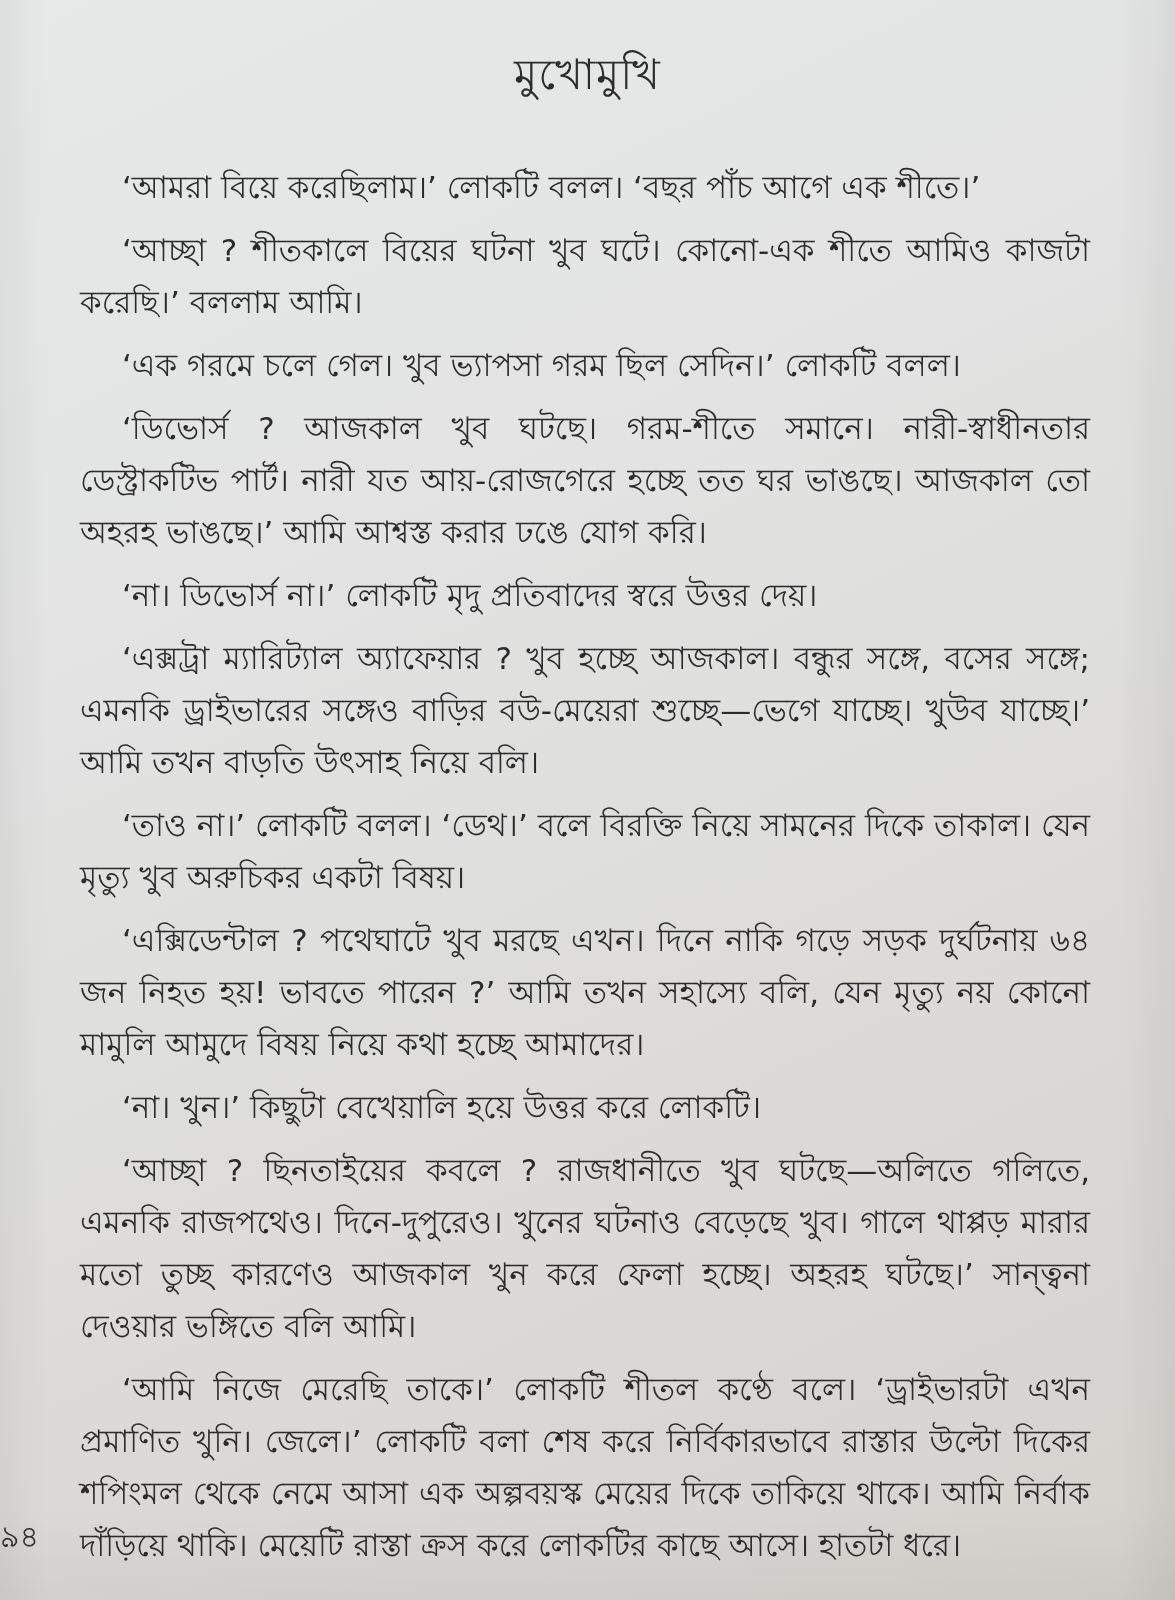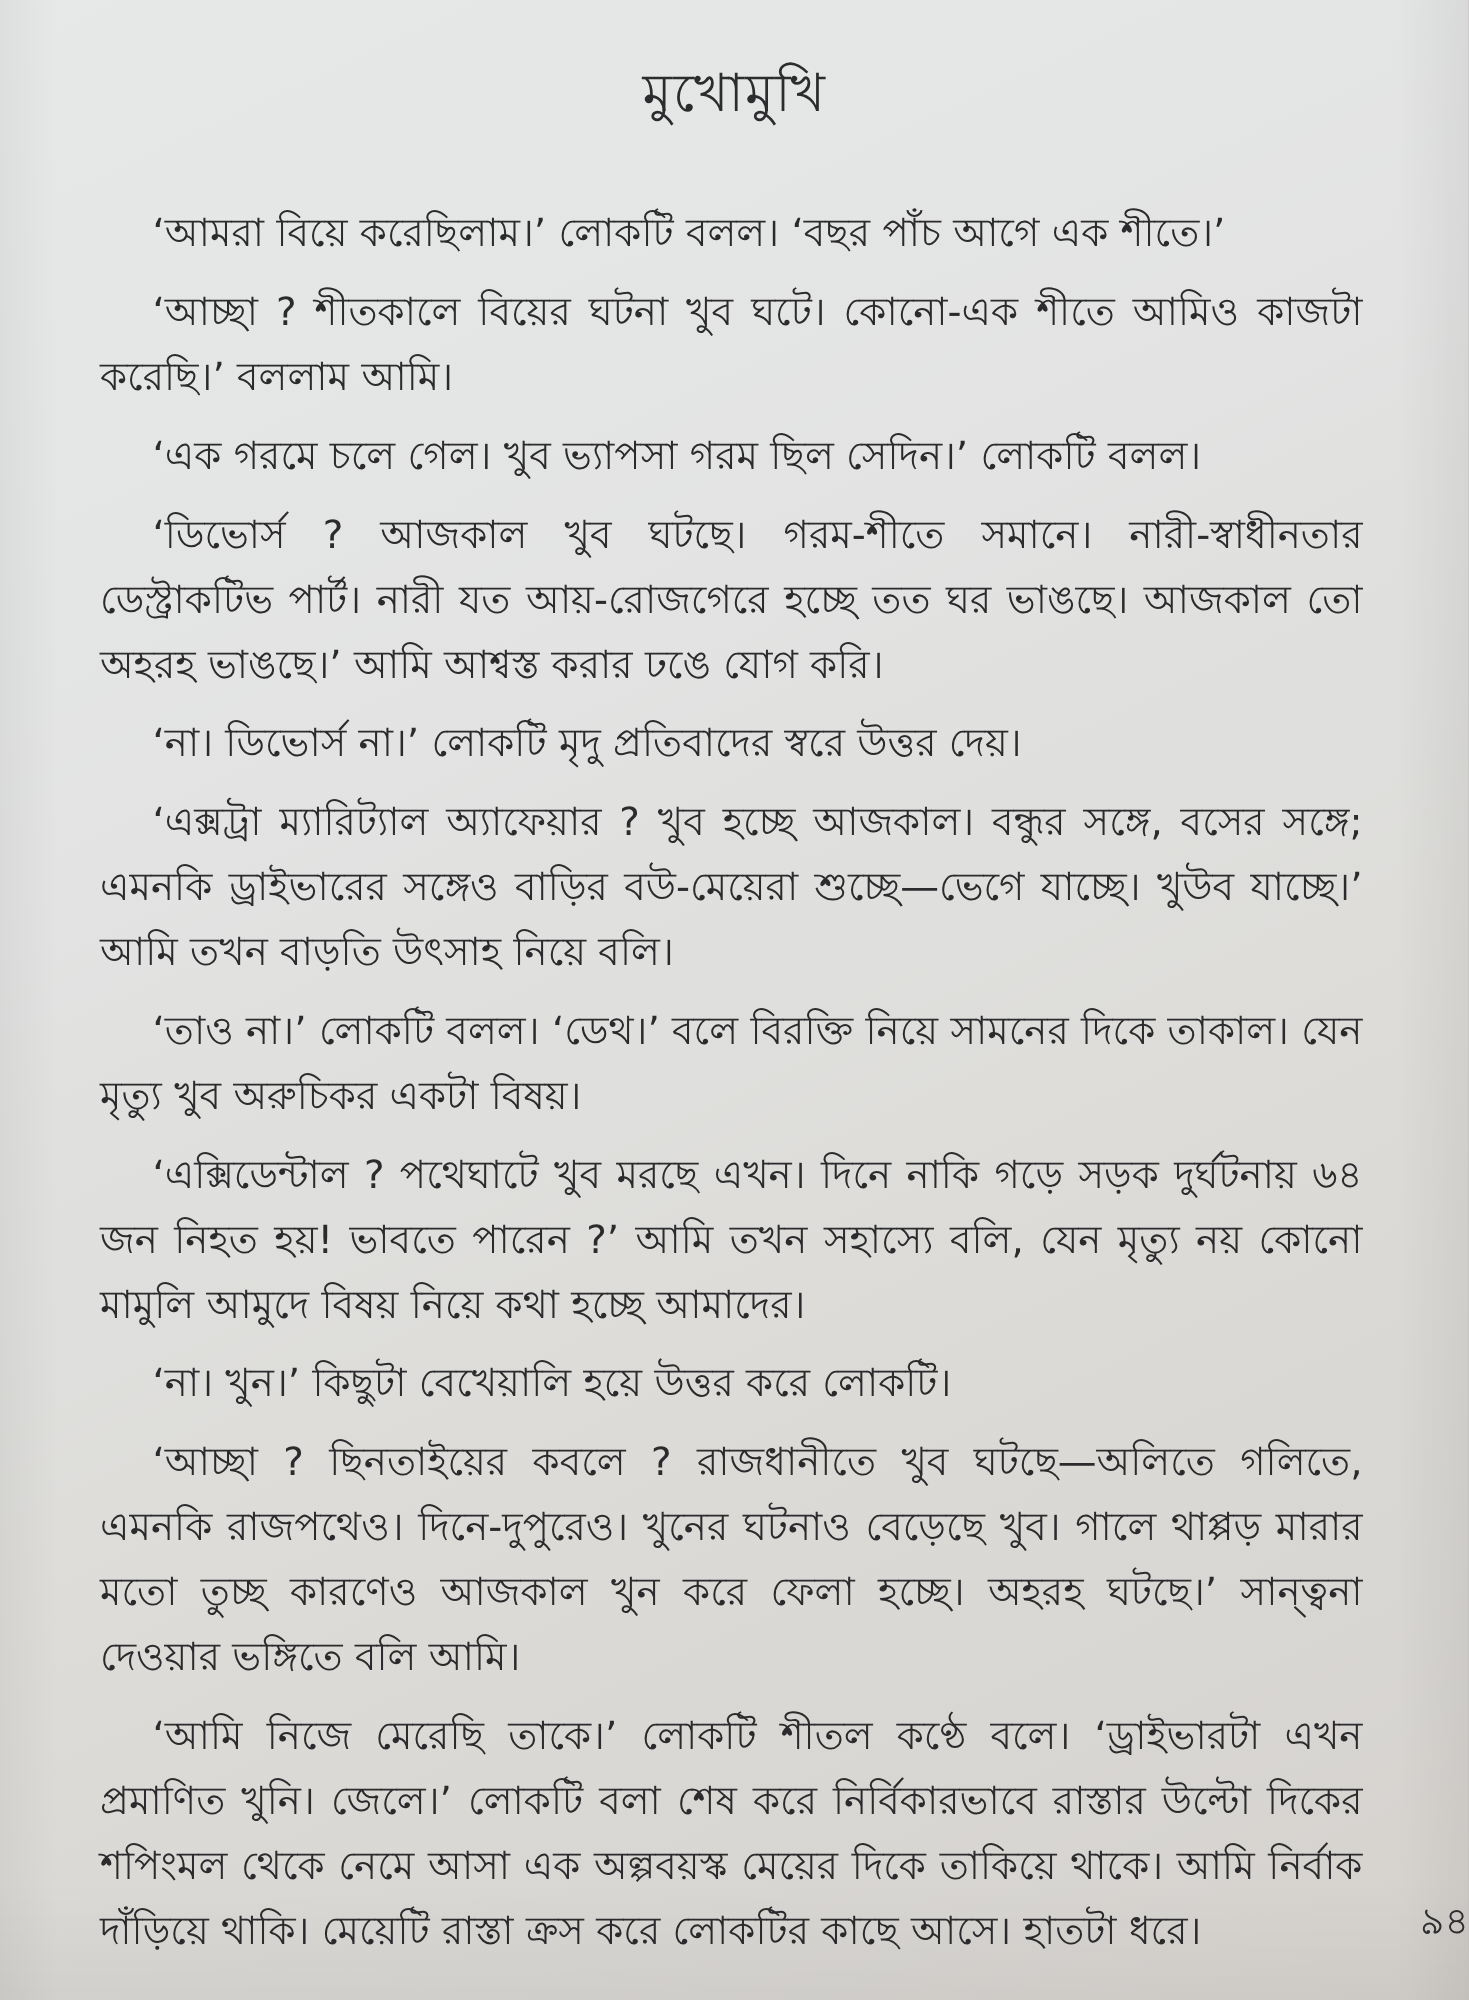--- a/index.html
+++ b/index.html
@@ -46,21 +46,21 @@
     font-size: 31px;
     line-height: 52px;
     text-indent: 42px;
     color: #2b2a2c;
   }
   .page-number {
     position: absolute;
     bottom: 36px;
     left: 0;
     width: 100%;
-    text-align: right;
+    text-align: left;
     font-size: 30px;
     color: #2f2e30;
   }
 </style>
 </head>
 <body>
 
 <div class="page">
   <h1 class="story-title">মুখোমুখি</h1>
 

